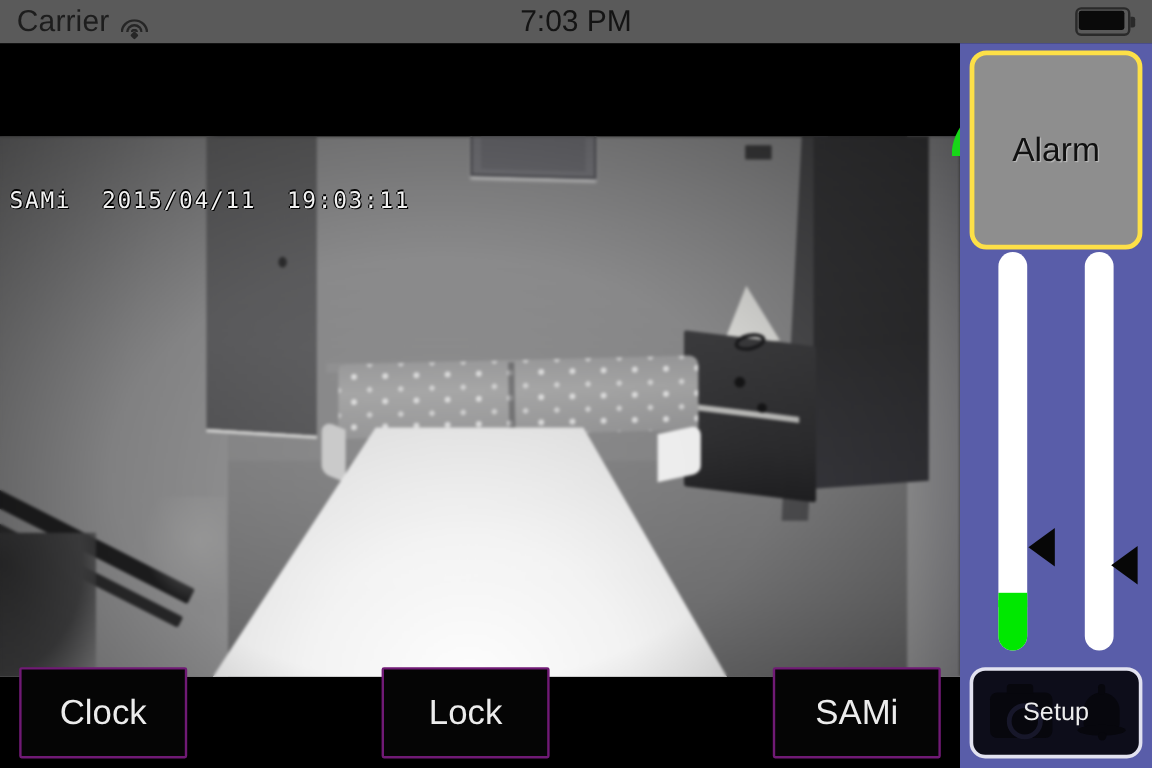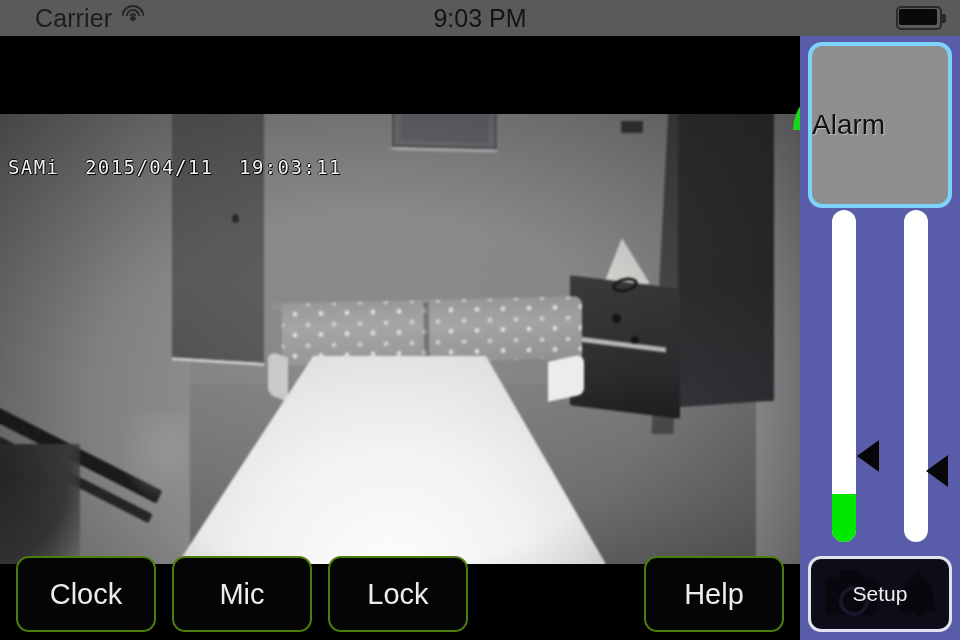--- a/index.html
+++ b/index.html
@@ -10,21 +10,21 @@
   }
   #app { position:relative; width:960px; height:640px; background:#000; }
 
   
   .statusbar{
     position:absolute; left:0; top:0; width:960px; height:36px;
     background:#5a5a5a;
     display:flex; align-items:center;
     z-index:40;
   }
-  .sb-left{ position:absolute; left:14px; display:flex; align-items:flex-start; gap:9px;margin-left:21px; }
+  .sb-left{ position:absolute; left:14px; display:flex; align-items:flex-end; gap:9px; }
   .sb-carrier{ font-size:25px; color:#1d1d1d; letter-spacing:.1px; }
   .sb-wifi{ width:24px; height:18px; position:relative; }
   .sb-wifi i{
     position:absolute; left:50%; transform:translateX(-50%);
     border:2.6px solid #262626; border-bottom:none;
     border-radius:50% 50% 0 0 / 100% 100% 0 0;
   }
   .sb-wifi i.a1{ width:23px; height:11px; top:1px; }
   .sb-wifi i.a2{ width:14px; height:7px;  top:5px; }
   .sb-wifi i.a3{ width:6px;  height:3px;  top:9px; border-width:2.2px; }
@@ -246,39 +246,39 @@
     width:0; height:0; border-left:12px solid transparent;
     border-right:12px solid transparent; border-top:20px solid #18d618;
   }
 
   
   .toolbar{
     position:absolute; left:0; bottom:0; width:800px; height:92px; z-index:30;
   }
   .tbtn{
     position:absolute; top:8px; height:76px;
-    background:#050505; border:2px solid #4d7c0f; border-radius:13px;
+    background:#050505; border:2px solid #701a75; border-radius:2px;
     color:#ececec; font-size:29px;
     display:flex; align-items:center; justify-content:center;
   }
   .tbtn.b0{ left:16px;  width:140px; }
   .tbtn.b1{ left:172px; width:140px; }
-  .tbtn.b2{ left:328px; width:140px; }
+  .tbtn.b2{ left:318px; width:140px; }
   .tbtn.b3{ left:484px; width:144px; }
   .tbtn.b4{ left:644px; width:140px; }
 
   
   .panel{
     position:absolute; left:800px; top:36px; width:160px; height:604px;
     background:#595da9; z-index:20;
   }
   .alarm{
     position:absolute; left:8px; top:6px; width:144px; height:166px;
-    background:#8e8e8e; border:4px solid #7dd3fc; border-radius:14px;
-    display:flex; flex-direction:column; align-items:flex-start; justify-content:center;
+    background:#8e8e8e; border:4px solid #fde047; border-radius:14px;
+    display:flex; flex-direction:column; align-items:center; justify-content:center;
     color:#111; font-size:28px; line-height:1.3; text-align:center;
     text-shadow:1px 1px 1px rgba(255,255,255,.45);
   }
   .slider{
     position:absolute; width:24px; border-radius:12px; background:#fff;
   }
   .slider.s1{ left:32px;  top:174px; height:332px; }
   .slider.s2{ left:104px; top:174px; height:332px; }
   .sfill{
     position:absolute; left:0; bottom:0; width:24px; height:42px;
@@ -346,21 +346,21 @@
   <div class="statusbar">
     <div class="sb-left">
       <span class="sb-carrier">Carrier</span>
       <span class="sb-wifi">
         <i class="a1"></i>
           <i class="a2"></i>
           <i class="a3"></i>
           <span class="dot"></span>
       </span>
     </div>
-    <div class="sb-time">9:03 PM</div>
+    <div class="sb-time">7:03 PM</div>
     <div class="sb-batt">
       <span class="shell"></span>
         <span class="fill"></span>
         <span class="nub"></span>
     </div>
   </div>
 
   <div class="stage">
 
     <div class="video">
@@ -401,23 +401,22 @@
 
     <div class="vwifi">
       <i class="a1"></i>
         <i class="a2"></i>
         <i class="a3"></i>
         <span class="dot"></span>
     </div>
 
     <div class="toolbar">
       <div class="tbtn b0">Clock</div>
-      <div class="tbtn b1">Mic</div>
       <div class="tbtn b2">Lock</div>
-      <div class="tbtn b4">Help</div>
+      <div class="tbtn b4">SAMi</div>
     </div>
   </div>
 
   <div class="panel">
 
     <div class="alarm">
       <span>Alarm</span>
     </div>
 
     <div class="slider s1">

